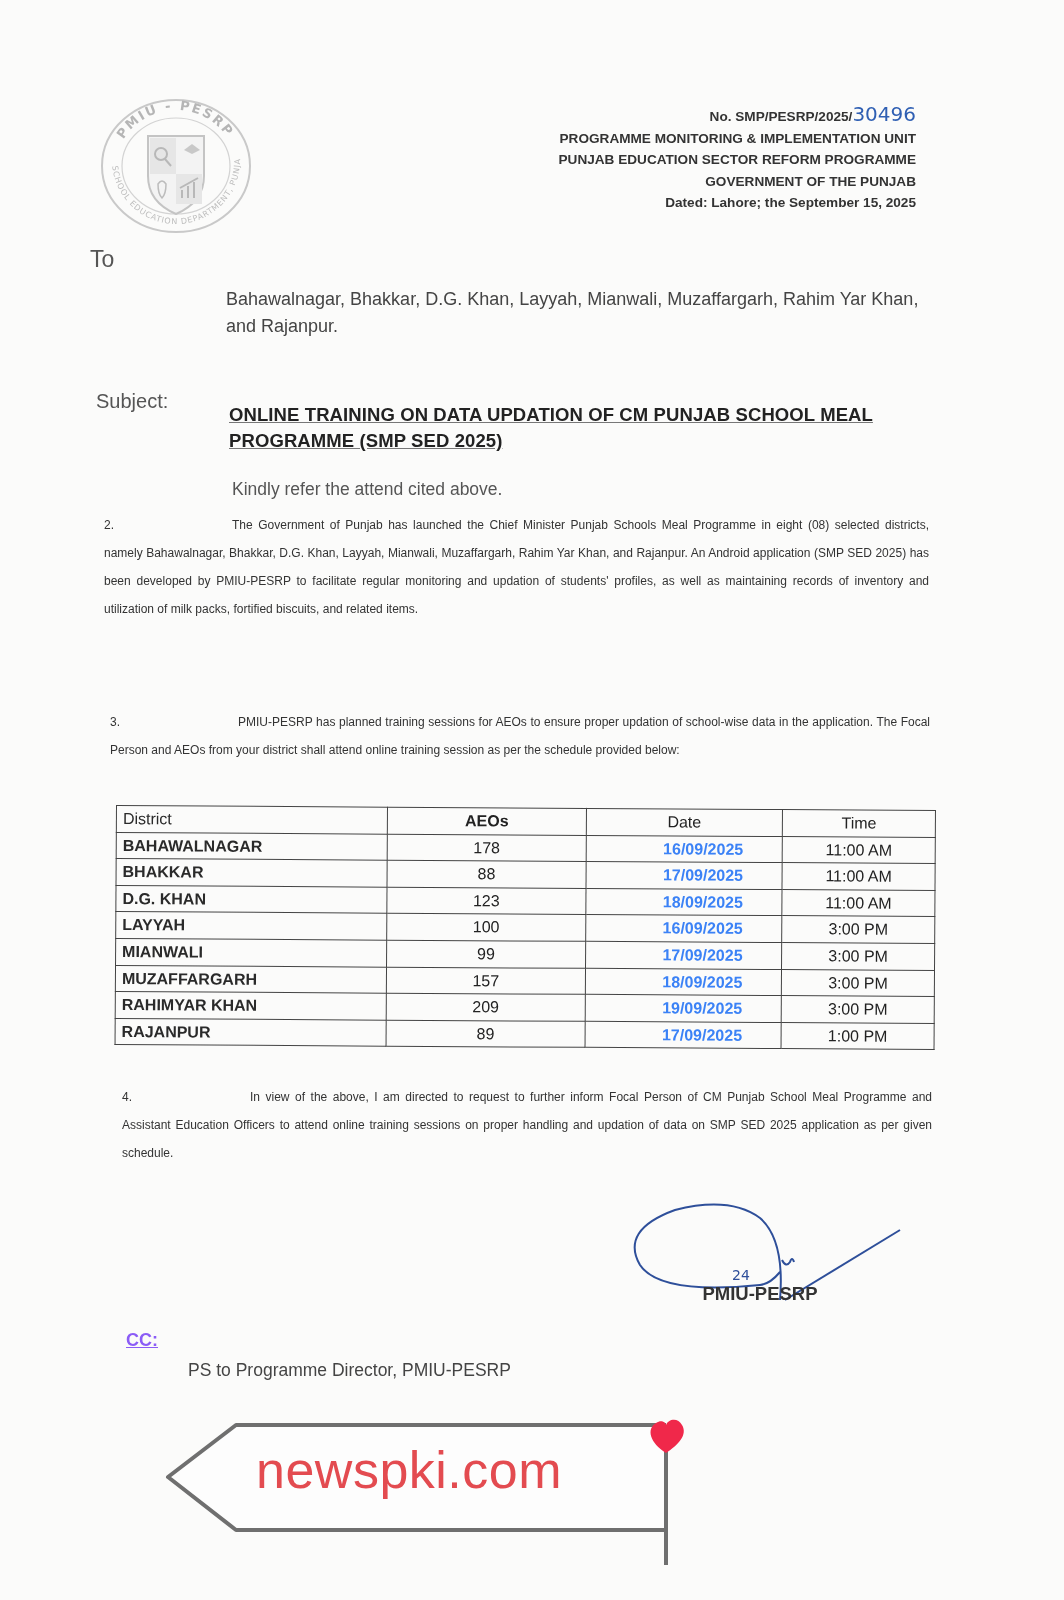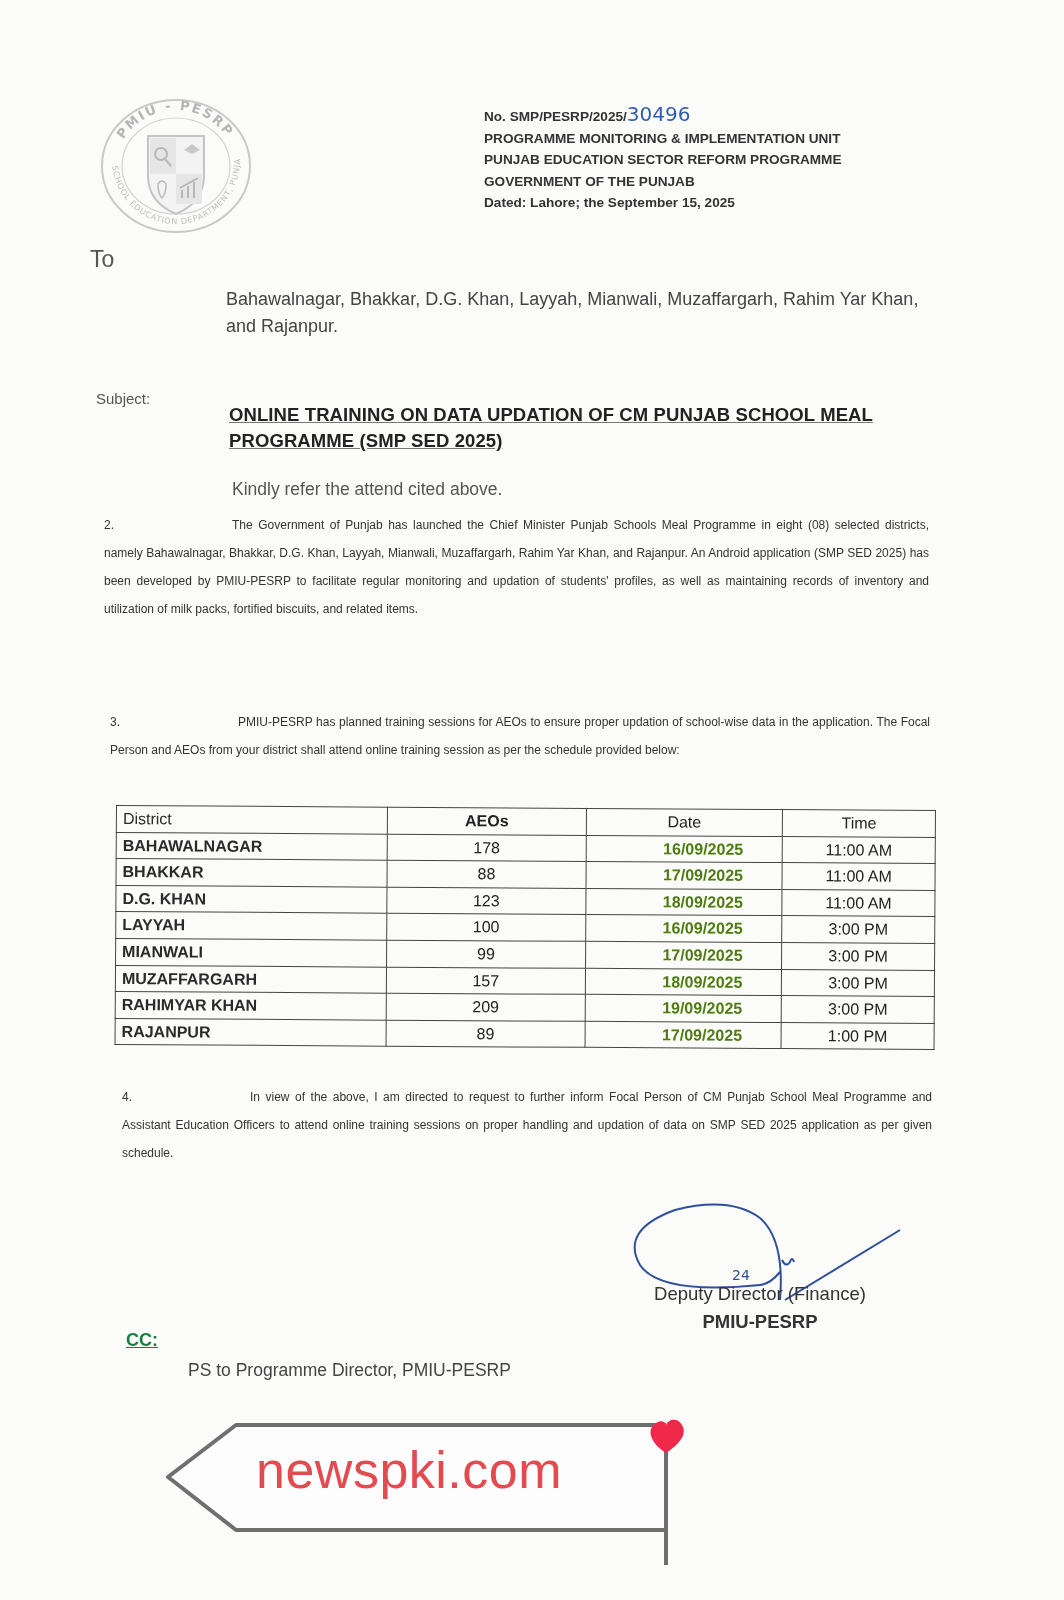--- a/index.html
+++ b/index.html
@@ -6,48 +6,48 @@
   body {
     width:1064px; height:1600px; position:relative; overflow:hidden;
     background:#fbfbfa;
     font-family:"Liberation Sans", "DejaVu Sans", sans-serif;
     color:#2b2b2b;
   }
   .abs { position:absolute; }
   
   .seal { left:98px; top:98px; width:156px; height:136px; }
   
-  .header { left:484px; top:104px; width:420px; text-align:left; font-weight:bold; font-size:13.6px; line-height:21.5px; color:#333; }
+  .header { left:496px; top:104px; width:420px; text-align:right; font-weight:bold; font-size:13.6px; line-height:21.5px; color:#333; }
   .header .refno { font-family:"DejaVu Sans", sans-serif; font-weight:normal; color:#2f5fb3; font-size:20px; letter-spacing:0; }
   
   .to { left:90px; top:246px; font-size:23px; color:#555; }
   .addr { left:226px; top:286px; width:700px; font-size:18px; line-height:27px; color:#444; }
   .addr .title { font-weight:bold; color:#222; font-size:18.5px; }
-  .subj-label { left:96px; top:390px; font-size:15px; color:#555; }
+  .subj-label { left:96px; top:390px; font-size:20px; color:#555; }
   .subj { left:229px; top:402px; width:700px; font-weight:bold; font-size:18.5px; line-height:26px; color:#222; text-decoration:underline; text-decoration-color:#777; letter-spacing:0.1px; }
   .kindly { left:232px; top:479px; font-size:17.5px; color:#555; }
   .para { font-size:12px; line-height:28px; color:#333; text-align:justify; }
   .p2 { left:104px; top:511px; width:825px; }
   .p3 { left:110px; top:708px; width:820px; }
   .p4 { left:122px; top:1083px; width:810px; }
   .pnum { display:inline-block; width:128px; }
   
   table.sched { position:absolute; left:116px; top:805px; width:820px; border-collapse:collapse; font-size:16px; color:#222; transform:rotate(0.35deg); transform-origin:left top; }
   table.sched th, table.sched td { border:1px solid #444; padding:0 6px; height:25.6px; line-height:25.6px; }
   table.sched th { font-weight:normal; }
   table.sched th.c, table.sched td.c { text-align:center; }
-  table.sched td.b { font-weight:bold; color:#4d7c0f;padding-left:44px; }
+  table.sched td.b { font-weight:bold; color:#3b82f6;padding-left:44px; }
   table.sched th.l, table.sched td.l { text-align:left; font-weight:bold; color:#2a2a2a; }
   table.sched th.l { font-weight:normal; }
   .col1 { width:270px; } .col2 { width:200px; } .col3 { width:190px; } .col4 { width:150px; }
   
   .sig { left:620px; top:1200px; width:290px; height:110px; }
   .sigblock { left:610px; top:1280px; width:300px; text-align:center; font-size:18.5px; line-height:28px; color:#333; }
   .sigblock .org { font-weight:bold; }
-  .cc { left:126px; top:1330px; font-size:18px; font-weight:bold; text-decoration:underline; color:#15803d; }
+  .cc { left:126px; top:1330px; font-size:18px; font-weight:bold; text-decoration:underline; color:#8b5cf6; }
   .ccitem { left:188px; top:1360px; font-size:17.5px; color:#444; }
   
   .banner { left:160px; top:1415px; width:545px; height:150px; }
   .banner-text { left:256px; top:1440px; font-size:52px; color:#e34b50; letter-spacing:0.5px; }
 </style>
 </head>
 <body>
 
 <svg class="abs seal" viewBox="0 0 156 136">
   <defs>
@@ -159,21 +159,20 @@
   <span class="pnum">4.</span><span>In view of the above, I am directed to request to further inform Focal Person of CM Punjab School Meal Programme and Assistant Education Officers to attend online training sessions on proper handling and updation of data on SMP SED 2025 application as per given schedule.</span>
 </div>
 
 <svg class="abs sig" viewBox="0 0 290 110">
   <path d="M160 100 Q165 40 140 18 Q110 -4 55 10 Q0 30 20 65 Q40 95 140 85 Q150 84 160 72" fill="none" stroke="#2e4f9a" stroke-width="2"></path>
   <path d="M162 60 Q166 68 170 62 Q172 56 174 62" fill="none" stroke="#2e4f9a" stroke-width="2"></path>
   <path d="M165 100 L280 30" fill="none" stroke="#2e4f9a" stroke-width="2"></path>
   <text x="112" y="80" font-size="14" fill="#2e4f9a" font-family="DejaVu Sans, sans-serif">24</text>
 </svg>
 <div class="abs sigblock">
-  <div>Deputy Director (Finance)</div>
   <div class="org">PMIU-PESRP</div>
 </div>
 
 <div class="abs cc">CC:</div>
 <div class="abs ccitem">PS to Programme Director, PMIU-PESRP</div>
 
 <svg class="abs banner" viewBox="0 0 545 150">
   <path d="M506 10 L76 10 L8 62 L76 115 L506 115" fill="#fdfdfd" stroke="#6f6f6f" stroke-width="4" stroke-linejoin="round"></path>
   <line x1="506" y1="28" x2="506" y2="150" stroke="#6f6f6f" stroke-width="4"></line>
   <path d="M506 38 C490 28 486 14 496 8 C502 4 506 8 506 10 C508 4 518 2 522 10 C528 20 518 30 506 38 Z" fill="#f0284a"></path>

